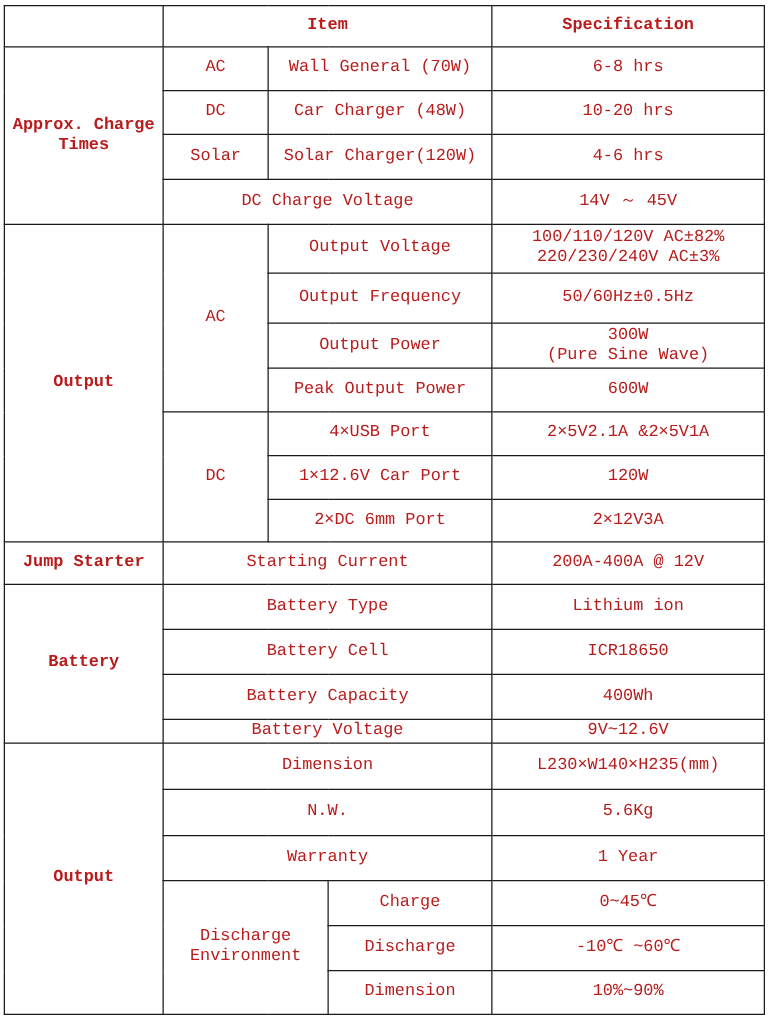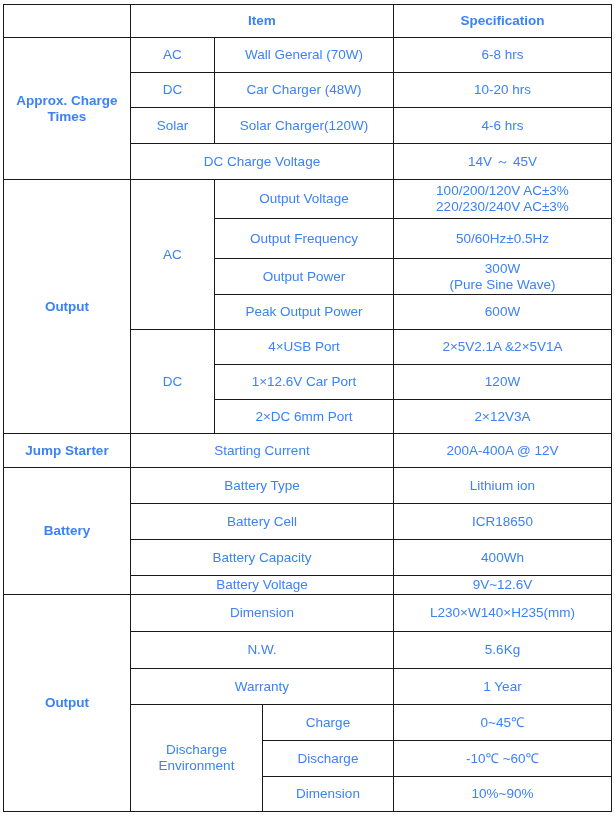--- a/index.html
+++ b/index.html
@@ -1,21 +1,21 @@
 <!DOCTYPE html>
 <html><head>
 <meta charset="utf-8">
 <style>
   html, body { margin:0; padding:0; background:#ffffff; }
   body { width:615px; height:827px; position:relative; overflow:hidden; }
   table.spec {
     position:absolute; left:3px; top:4px;
     border-collapse:collapse;
-    font-family:Liberation Sans, sans-serif;
-    font-size:13.5px; color:#3b82f6;
+    font-family:Liberation Mono, monospace;
+    font-size:13.5px; color:#b91c1c;
     table-layout:fixed;
   }
   table.spec td, table.spec th {
     border:1.5px solid #1a1a1a;
     text-align:center; vertical-align:middle;
     padding:0 2px; line-height:16px;
   }
   table.spec th { font-weight:bold; }
   .cat { font-weight:bold; }
 </style>
@@ -59,21 +59,21 @@
   <tr style="height:36px">
     <td colspan="3">DC Charge Voltage</td>
     <td>14V ～ 45V</td>
   </tr>
 
   <tr style="height:39px">
     <td rowspan="7" class="cat">Output</td>
     <td rowspan="4">AC</td>
     <td colspan="2">Output Voltage</td>
     <td>
-      <span>100/200/120V AC±3%</span><br>
+      <span>100/110/120V AC±82%</span><br>
       <span>220/230/240V AC±3%</span>
     </td>
   </tr>
   <tr style="height:40px">
     <td colspan="2">Output Frequency</td>
     <td>50/60Hz±0.5Hz</td>
   </tr>
   <tr style="height:36px">
     <td colspan="2">Output Power</td>
     <td>

